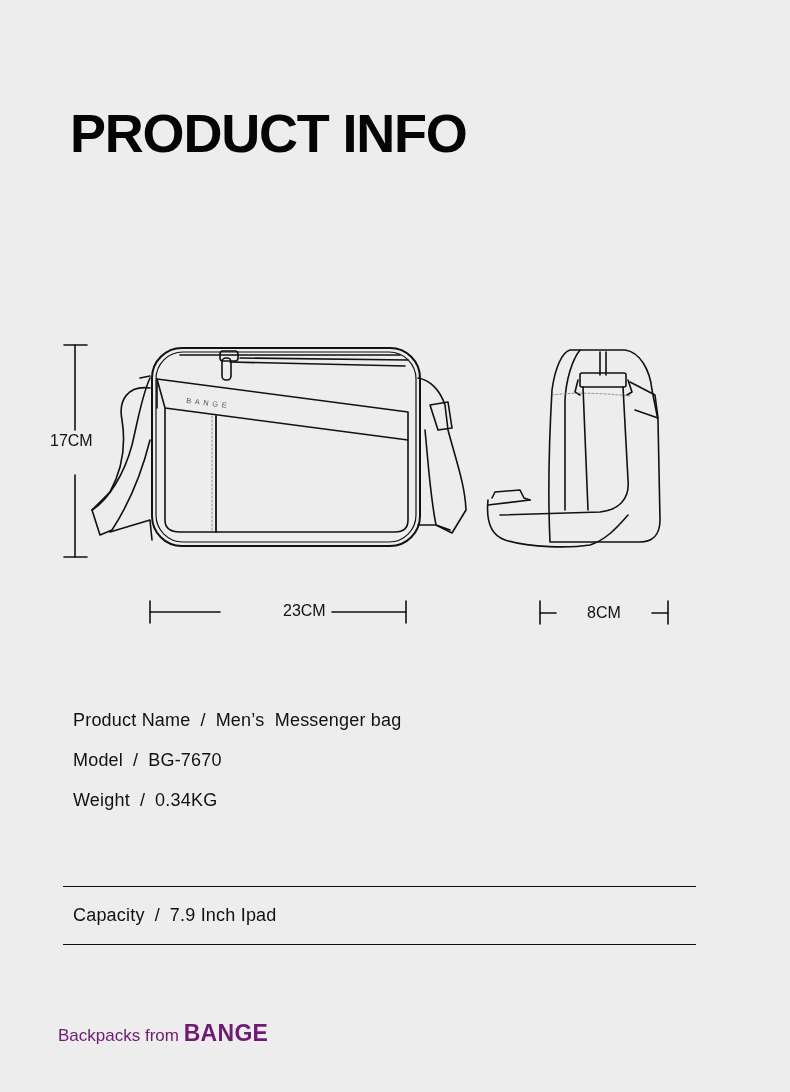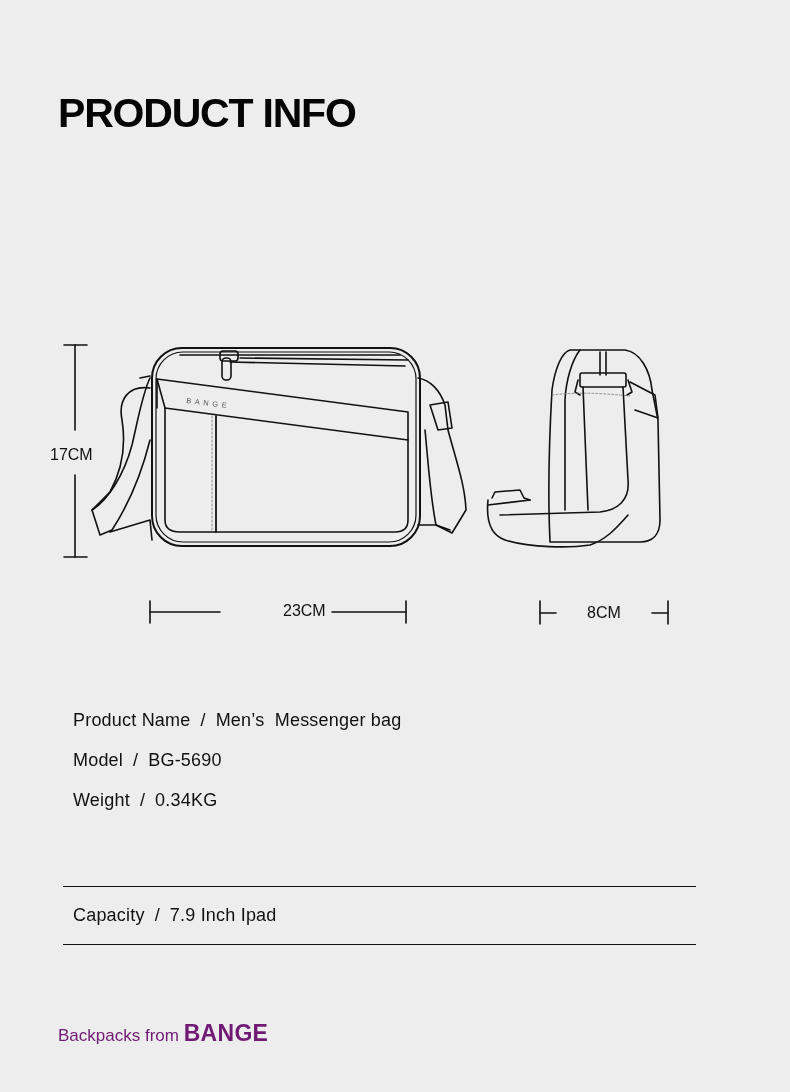--- a/index.html
+++ b/index.html
@@ -7,22 +7,22 @@
       width: 790px; height: 1092px;
       background: #ededed;
       position: relative;
       overflow: hidden;
       font-family: "Liberation Sans", sans-serif;
       color: #111;
     }
     .title {
       position: absolute; left: 58px; top: 90px;
       font-family: "Liberation Sans", sans-serif;
-      font-weight: 700; font-size: 41px; letter-spacing: -1.2px;
-      color: #050505; margin: 0;
+      font-weight: 700; font-size: 54px; letter-spacing: -1.2px;
+      color: #050505; margin: 12px;
     }
     .drawing { position: absolute; left: 0; top: 330px; width: 790px; height: 320px; }
     .dim-label {
       position: absolute; font-size: 16px; color: #111;
       font-family: "Liberation Sans", sans-serif;
     }
     .spec-list { position: absolute; left: 73px; top: 700px; }
     .spec-row {
       font-size: 18px; line-height: 40px; height: 40px; color: #111;
       white-space: pre; letter-spacing: 0.2px;
@@ -112,28 +112,28 @@
     <g>
       <line x1="540" y1="601" x2="540" y2="624"></line>
       <line x1="540" y1="613" x2="556" y2="613"></line>
       <line x1="652" y1="613" x2="668" y2="613"></line>
       <line x1="668" y1="601" x2="668" y2="624"></line>
     </g>
 
     <text x="186" y="403" font-size="7.5" fill="#555" stroke="none" letter-spacing="3.6" font-family="Liberation Sans, sans-serif" transform="rotate(7 186 403)">BANGE</text>
   </svg>
 
-  <span class="dim-label" style="left:50px; top:116px;">17CM</span>
+  <span class="dim-label" style="left:50px; top:102px;">17CM</span>
   <span class="dim-label" style="left:253px; top:272px;margin-left:30px;">23CM</span>
   <span class="dim-label" style="left:587px; top:274px;">8CM</span>
 </div>
 
 <div class="spec-list">
   <div class="spec-row"><span>Product Name</span><span class="sep">/</span><span>Men’s  Messenger bag</span></div>
-  <div class="spec-row"><span>Model</span><span class="sep">/</span><span>BG-5690</span></div>
+  <div class="spec-row"><span>Model</span><span class="sep">/</span><span>BG-7670</span></div>
   <div class="spec-row"><span>Weight</span><span class="sep">/</span><span>0.34KG</span></div>
 </div>
 
 <div class="rule" style="top:886px;"></div>
 <div class="spec-row capacity"><span>Capacity</span><span class="sep">/</span><span>7.9 Inch Ipad</span></div>
 <div class="rule" style="top:944px;"></div>
 
 <div class="footer">
   <span>Backpacks from</span>
   <span class="brand">BANGE</span>

